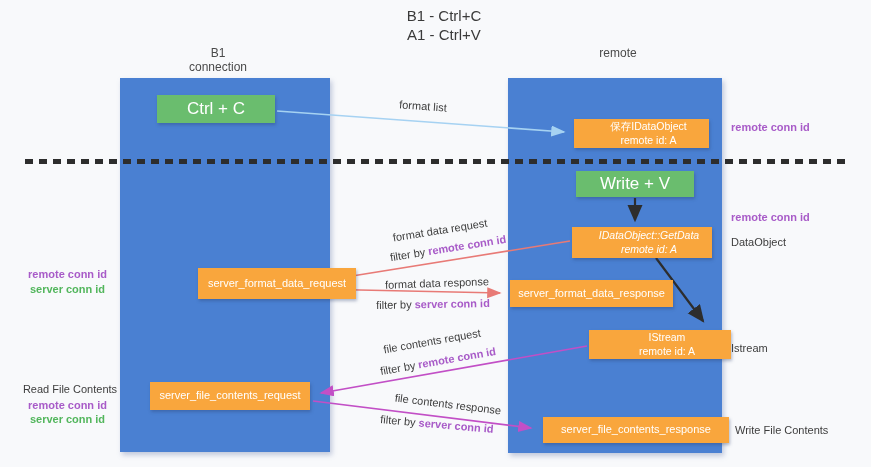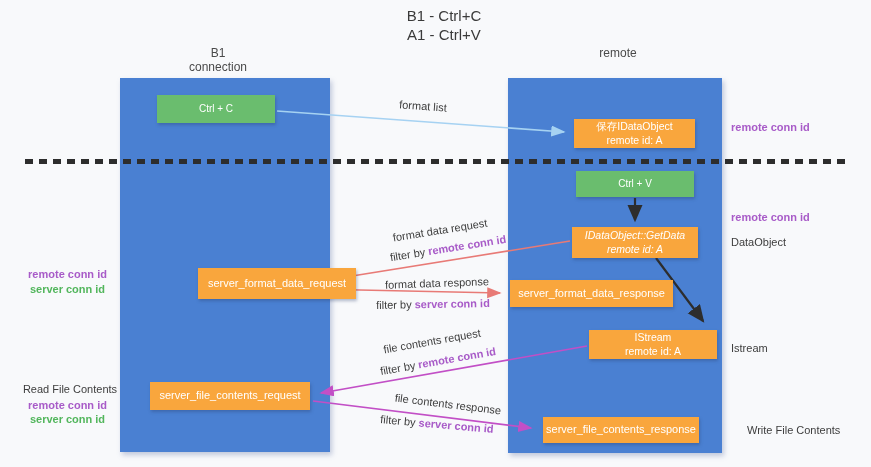--- a/index.html
+++ b/index.html
@@ -13,23 +13,23 @@
     position:absolute;background:#4a80d2;
     box-shadow:2px 3px 5px rgba(90,110,160,0.35);
   }
   .box{
     position:absolute;display:flex;flex-direction:column;
     align-items:center;justify-content:center;
     color:#ffffff;text-align:center;
     box-shadow:1px 2px 3px rgba(40,60,110,0.35);
     line-height:1.25;
   }
-  .green{background:#6abd6e;font-size:10px;}
+  .green{background:#6abd6e;font-size:17px;}
   .orange{background:#f9a63d;font-size:11px;}
-  .orange.two{font-size:10.5px;}
+  .orange.two{font-size:10.5px;padding-left:14px;}
   .title{
     position:absolute;left:144px;top:6px;width:600px;
     text-align:center;font-size:15px;line-height:19px;color:#3a3a3a;
   }
   .colhdr{
     position:absolute;width:140px;top:46px;text-align:center;
     font-size:12px;line-height:14px;color:#4a4a4a;
   }
   .dashes{
     position:absolute;left:25px;top:159px;width:820px;height:5px;
@@ -94,21 +94,21 @@
 <div class="box green" style="left:157px;top:95px;width:118px;height:28px;">
   <span>Ctrl + C</span>
 </div>
 
 <div class="box orange two" style="left:574px;top:119px;width:121px;height:29px;">
   <span>保存IDataObject</span>
   <span>remote id: A</span>
 </div>
 
 <div class="box green" style="left:576px;top:171px;width:118px;height:26px;">
-  <span>Ctrl + V</span>
+  <span>Write + V</span>
 </div>
 
 <div class="box orange two" style="left:572px;top:227px;width:126px;height:31px;font-style:italic;">
   <span>IDataObject::GetData</span>
   <span>remote id: A</span>
 </div>
 
 <div class="box orange" style="left:152px;top:268px;width:158px;height:31px;margin-left:46px;">
   <span>server_format_data_request</span>
 </div>
@@ -119,29 +119,29 @@
 
 <div class="box orange two" style="left:589px;top:330px;width:128px;height:29px;">
   <span>IStream</span>
   <span>remote id: A</span>
 </div>
 
 <div class="box orange" style="left:150px;top:382px;width:160px;height:28px;">
   <span>server_file_contents_request</span>
 </div>
 
-<div class="box orange" style="left:543px;top:417px;width:156px;height:26px;">
+<div class="box orange" style="left:543px;top:417px;width:186px;height:26px;">
   <span>server_file_contents_response</span>
 </div>
 
 <div class="side purple" style="left:731px;top:121px;">remote conn id</div>
 <div class="side purple" style="left:731px;top:211px;">remote conn id</div>
 <div class="side" style="left:731px;top:236px;">DataObject</div>
 <div class="side" style="left:731px;top:342px;">Istream</div>
-<div class="side" style="left:735px;top:424px;margin-left:12px;">Write File Contents</div>
+<div class="side" style="left:735px;top:424px;">Write File Contents</div>
 
 <div class="side c purple" style="left:20px;top:268px;width:95px;">remote conn id</div>
 <div class="side c greentx" style="left:20px;top:283px;width:95px;">server conn id</div>
 <div class="side c" style="left:15px;top:383px;width:110px;">Read File Contents</div>
 <div class="side c purple" style="left:20px;top:399px;width:95px;">remote conn id</div>
 <div class="side c greentx" style="left:20px;top:413px;width:95px;">server conn id</div>
 
 <div class="alabel" style="left:423px;top:106px;--r:4deg;">format list</div>
 
 <div class="alabel" style="left:440px;top:230px;--r:-9deg;">format data request</div>

